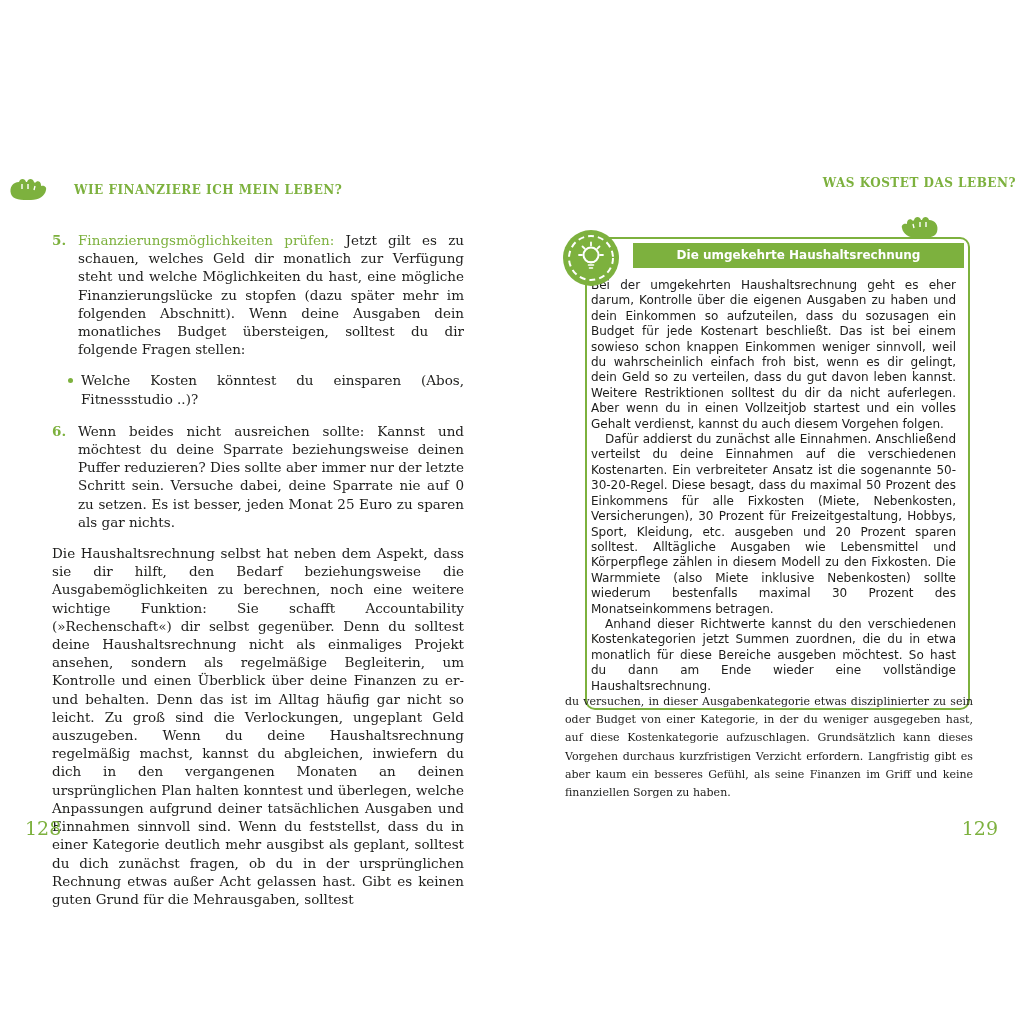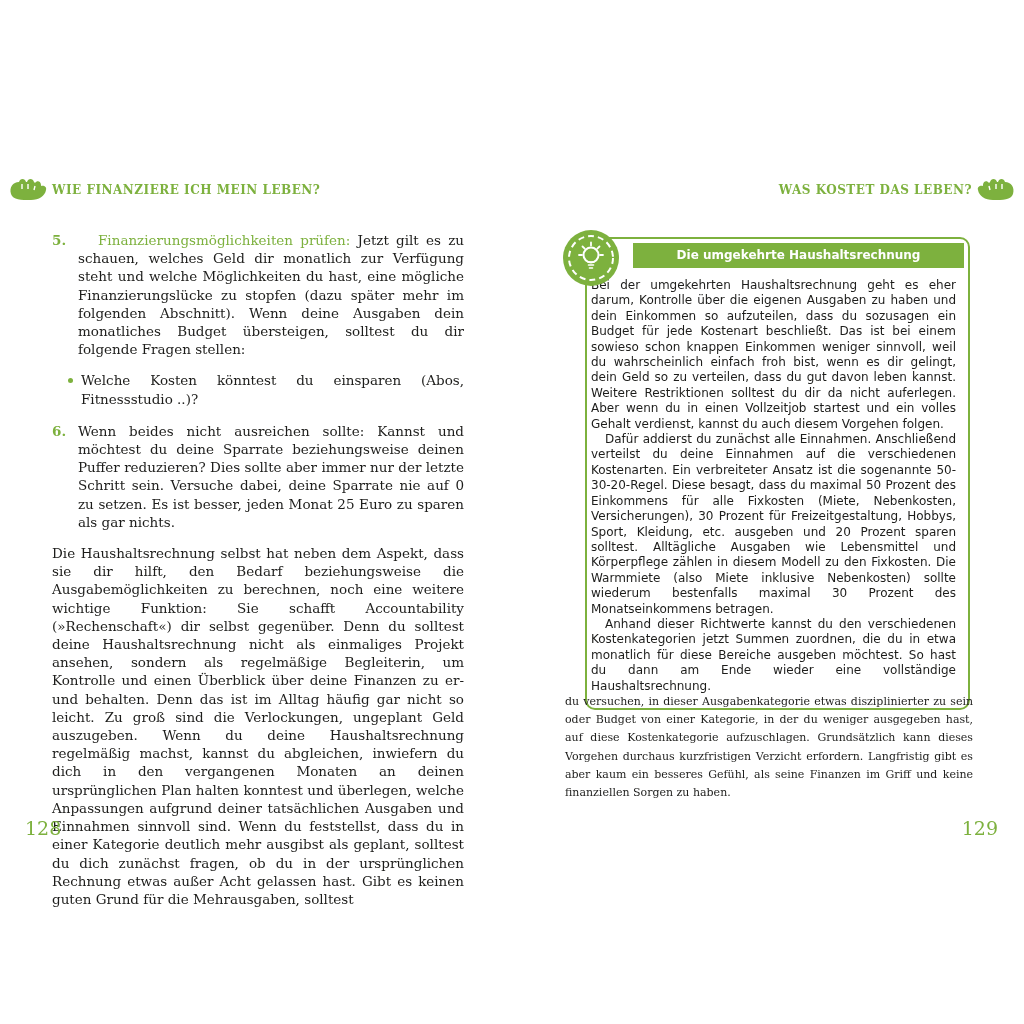--- a/index.html
+++ b/index.html
@@ -1,33 +1,33 @@
 <!DOCTYPE html>
 <html style="--accent: #7db13e; --ink: #1d1d1b;"><head>
 <meta charset="utf-8">
 <style>
   :root { --accent:#7db13e; --ink:#1d1d1b; }
   * { margin:0; padding:0; box-sizing:border-box; }
   html,body { width:1024px; height:1024px; background:#ffffff; }
   body { position:relative; font-family:"DejaVu Serif", serif; color:var(--ink); overflow:hidden; }
 
   
-  .page-header { position:absolute; top:176px; display:flex; align-items:center; gap:2px;
+  .page-header { position:absolute; top:176px; display:flex; align-items:center; gap:24px;
                  color:var(--accent); font-weight:bold; font-size:12px; letter-spacing:0.5px; }
   .page-header-left  { left:8px; }
-  .page-header-right { right:8px; }
+  .page-header-right { right:8px;flex-direction:column; }
   .hand { color:var(--accent); display:inline-block; line-height:0; }
   .hand.flip svg { transform:scaleX(-1); }
 
   
   .left-col { position:absolute; left:52px; top:231px; width:412px;
               font-size:13.5px; line-height:18.2px; text-align:justify; }
   .num-item { position:relative; padding-left:26px; margin-bottom:13px; }
   .marker { position:absolute; left:0; top:0; color:var(--accent); font-weight:bold; }
-  .green { color:var(--accent);margin-left:20px; }
+  .green { color:var(--accent); }
   .bullets { list-style:none; margin:13px 0 14px 16px; }
   .bullets li { position:relative; padding-left:13px; margin-bottom:1px; }
   .dot { position:absolute; left:0; top:7px; width:5px; height:5px; border-radius:50%; background:var(--accent); }
   .main-par { }
 
   
   .infobox { position:absolute; left:585px; top:237px; width:385px;
              border:2px solid var(--accent); border-radius:10px; background:#fff; }
   .infobox-bar { margin:4px 4px 0 46px; background:var(--accent); color:#fff;
                  font-family:"DejaVu Sans", sans-serif; font-size:12px; font-weight:bold;

